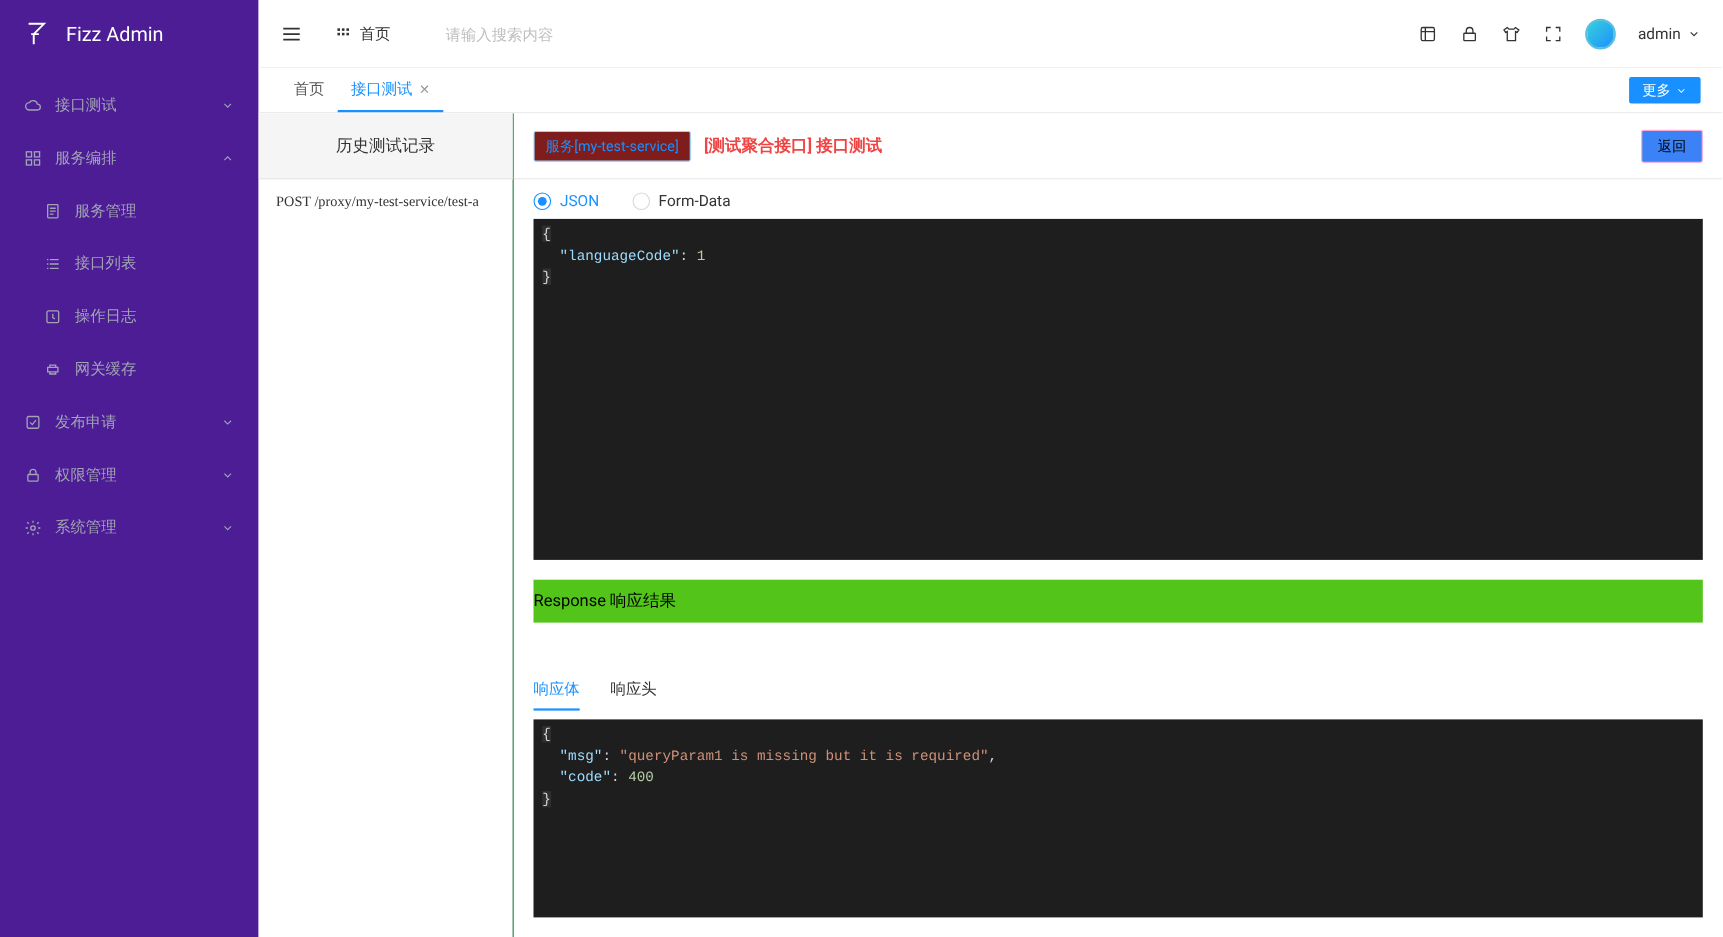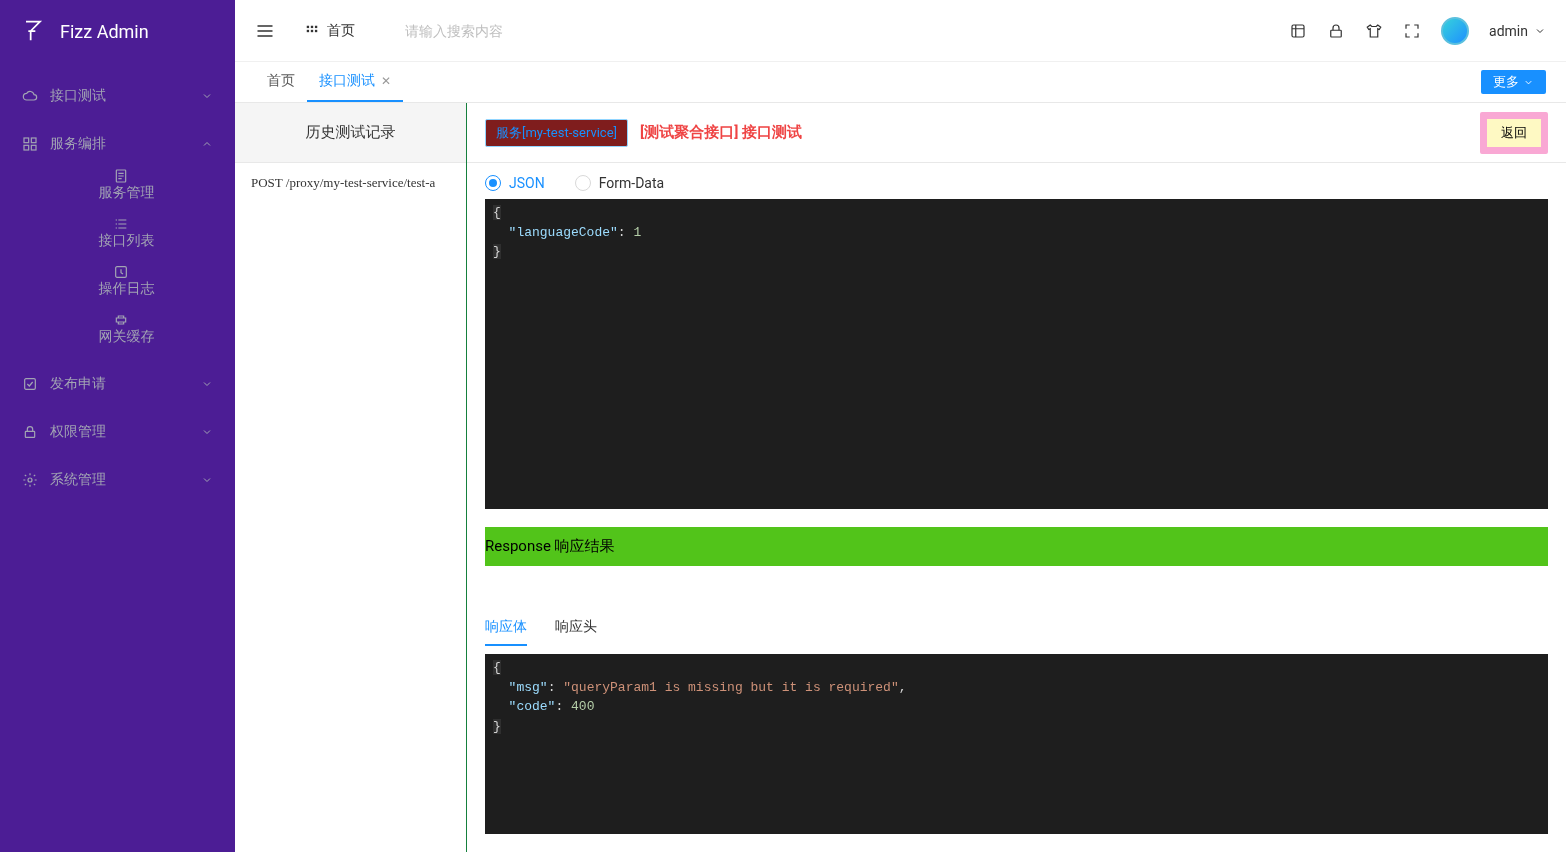--- a/index.html
+++ b/index.html
@@ -10,21 +10,21 @@
     .sidebar { width: 235px; background: #4c1d95; color: #a2a4b3; flex-shrink: 0; display: flex; flex-direction: column; }
     .logo-row { display: flex; align-items: center; height: 62px; padding: 0 18px; color: #fff; }
     .logo-icon { width: 30px; height: 30px; display: flex; align-items: center; justify-content: center; margin-right: 12px; }
     .logo-text { font-size: 18px; font-weight: 400; color: #fff; }
     .menu { list-style: none; padding-top: 10px; }
     .menu-item, .submenu-item { display: flex; align-items: center; height: 48px; padding: 0 22px; cursor: pointer; font-size: 14px; position: relative; }
     .menu-item .m-icon { width: 16px; height: 16px; margin-right: 12px; display: inline-flex; align-items: center; justify-content: center; }
     .menu-item .m-label { flex: 1; }
     .menu-item .chev { width: 12px; height: 12px; }
     .submenu { list-style: none; }
-    .submenu-item { padding-left: 40px; flex-direction: column; }
+    .submenu-item { padding-left: 40px; }
     .submenu-item .m-icon { width: 16px; height: 16px; margin-right: 12px; display: inline-flex; }
     
     
     .main { flex: 1; display: flex; flex-direction: column; overflow: hidden; }
     
     
     .topbar { height: 62px; background: #fff; display: flex; align-items: center; padding: 0 20px; border-bottom: 1px solid #f0f0f0; }
     .hamburger { width: 20px; height: 20px; cursor: pointer; margin-right: 30px; }
     .home-link { display: flex; align-items: center; gap: 8px; cursor: pointer; margin-right: 50px; color: #333; }
     .home-link .grid-icon { width: 14px; height: 14px; }
@@ -46,21 +46,21 @@
     .content { flex: 1; display: flex; overflow: hidden; background: #fff; }
     .history-panel { width: 232px; flex-shrink: 0; border-right: 1px solid #15803d; display: flex; flex-direction: column; font-family: Liberation Serif, serif; }
     .history-header { height: 60px; display: flex; align-items: center; justify-content: center; background: #f5f5f5; font-weight: 500; font-size: 15px; color: #333; border-bottom: 1px solid #e8e8e8; }
     .history-item { padding: 12px 16px; font-size: 13px; color: #333; cursor: pointer; white-space: nowrap; overflow: hidden; text-overflow: ellipsis; }
     
     
     .test-area { flex: 1; display: flex; flex-direction: column; overflow: auto; }
     .test-header { height: 60px; display: flex; align-items: center; padding: 0 18px; border-bottom: 1px solid #e8e8e8; gap: 12px; }
     .service-tag { border: 1px solid #91d5ff; background: #7f1d1d; color: #1890ff; padding: 4px 10px; border-radius: 2px; font-size: 13px; }
     .test-title { font-weight: 700; font-size: 15px; color: #ef4444; }
-    .back-btn { margin-left: auto; border: 7px solid #f9a8d4; background: #fef9c3; padding: 5px 14px; border-radius: 2px; cursor: pointer; font-size: 13px; }
+    .back-btn { margin-left: auto; border: 1px solid #f9a8d4; background: #3b82f6; padding: 5px 14px; border-radius: 2px; cursor: pointer; font-size: 13px; }
     
     .body-type-row { padding: 12px 18px 8px; display: flex; align-items: center; gap: 30px; }
     .radio-opt { display: flex; align-items: center; gap: 8px; cursor: pointer; }
     .radio-circle { width: 16px; height: 16px; border: 1px solid #d9d9d9; border-radius: 50%; display: flex; align-items: center; justify-content: center; }
     .radio-opt.checked .radio-circle { border-color: #1890ff; }
     .radio-opt.checked .radio-dot { width: 8px; height: 8px; border-radius: 50%; background: #1890ff; }
     .radio-opt.checked .radio-label { color: #1890ff; }
     
     .code-block { margin: 0 18px; background: #1e1e1e; color: #d4d4d4; font-family: Consolas, "Courier New", monospace; font-size: 13px; padding: 4px 0; line-height: 1.5; white-space: pre; min-height: 310px; overflow: auto; }
     .code-block.resp { min-height: 180px; }

